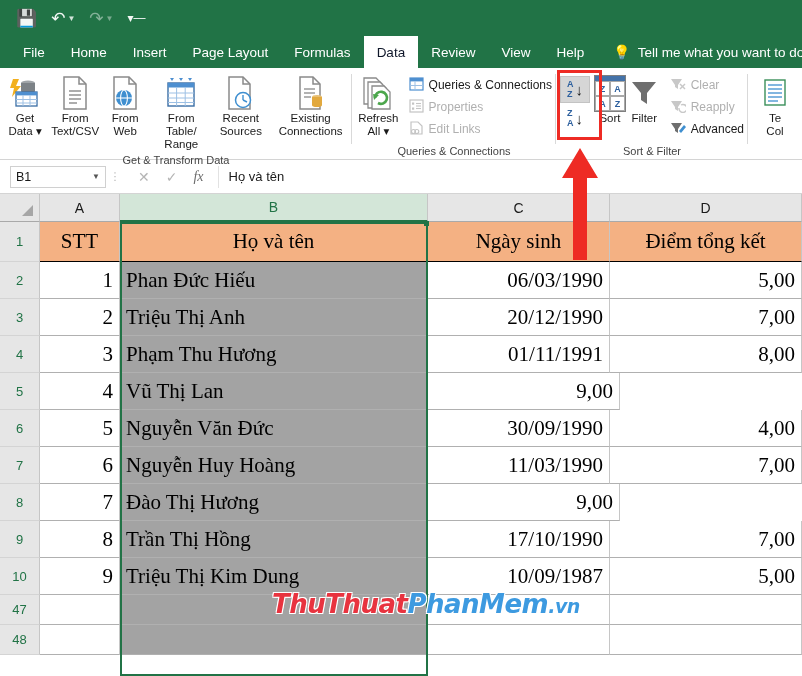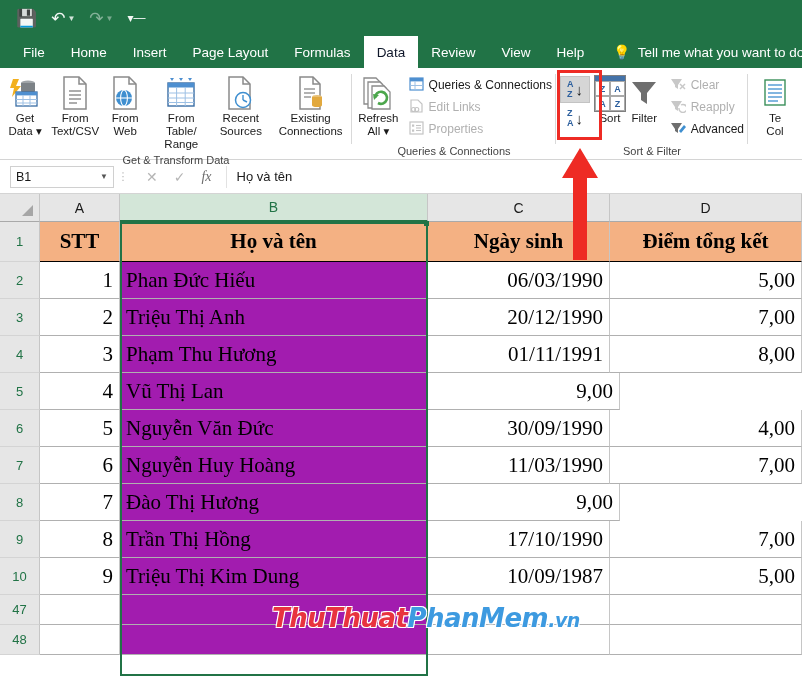--- a/index.html
+++ b/index.html
@@ -93,21 +93,21 @@
     border: .5px solid #a9a9a9; font-size: 9px; line-height: 14px;
     text-align: center; color: #2c5f9e; font-weight: 700; background: #fff;
   }
 
   
   .fbar {
     height: 34px; background: #ffffff; display: flex; align-items: center;
     border-bottom: 1px solid #d4d4d4; padding: 0 4px;
   }
   .namebox {
-    width: 104px; height: 22px; border: 1px solid #d0d0d0; background: #fff;
+    width: 96px; height: 22px; border: 1px solid #d0d0d0; background: #fff;
     display: flex; align-items: center; justify-content: space-between;
     padding: 0 5px; font-size: 12.5px; color: #1a1a1a; margin-left: 6px;
   }
   .namebox .cv { font-size: 8px; color: #555; }
   .fb-dots { width: 18px; text-align: center; color: #b8b8b8; font-size: 11px; letter-spacing: 0; }
   .fb-btns { display: flex; align-items: center; gap: 16px; padding: 0 14px; color: #b5b5b5; font-size: 14px; }
   .fb-btns .fx { font-style: italic; font-family: "Liberation Serif", serif; font-size: 14px; color: #6d6d6d; }
   .fb-input {
     flex: 1; height: 22px; display: flex; align-items: center;
     border-left: 1px solid #e2e2e2; padding-left: 10px; font-size: 13px; color: #1a1a1a;
@@ -136,22 +136,22 @@
     width: 40px; display: flex; align-items: center; justify-content: center;
     background: #e6e6e6; color: #217346; font-size: 13px;
     border-right: 1px solid #c6c6c6; border-bottom: 1px solid #d4d4d4;
   }
   .cell {
     border-right: 1px solid #c6c6c6; border-bottom: 1px solid #b0b0b0;
     display: flex; align-items: center; padding: 0 6px;
     font-family: "Liberation Serif", serif; font-size: 21px; color: #000;
     overflow: hidden; white-space: nowrap; background: #ffffff;
   }
-  .cell.hdrcell { background: #f4b183; border-bottom: 1px solid #000; font-weight: bold; }
-  .cell.selcol { background: #a21caf; }
+  .cell.hdrcell { background: #f4b183; border-bottom: 1px solid #000; }
+  .cell.selcol { background: #a3a3a3; }
   .cell.right { justify-content: flex-end; }
   .cell.center { justify-content: center; }
   .cell.empty { font-size: 0; }
 
   .w-a { width: 80px; }
   .w-b { width: 308px; }
   .w-c { width: 182px; }
   .w-d { width: 192px; }
 
   
@@ -165,21 +165,21 @@
   }
 
   
   .redbox {
     position: absolute; left: 557px; top: 70px; width: 45px; height: 70px;
     border: 3px solid #ee2b24; z-index: 20; pointer-events: none;
   }
   .arrow-wrap { position: absolute; left: 561px; top: 148px; width: 38px; height: 112px; z-index: 19; }
 
   .watermark {
-    position: absolute; left: 272px; top: 603px; z-index: 25;
+    position: absolute; left: 272px; top: 589px; z-index: 25;
     font-family: "DejaVu Sans", sans-serif; font-weight: bold; font-size: 26px;
     font-style: italic; letter-spacing: -0.5px; white-space: nowrap;
     text-shadow: 1px 1px 0 #ffffff, -1px -1px 0 #ffffff, 1px -1px 0 #ffffff, -1px 1px 0 #ffffff;
   }
   .wm-a { color: #e8333f; }
   .wm-b { color: #3d9ae0; }
   .wm-c { color: #3d9ae0; font-size: 19px; }
 </style>
 </head>
 <body>
@@ -349,41 +349,41 @@
                 <rect x="1" y="1" width="13" height="3.4" fill="#4e8fd0"></rect>
                 <line x1="6" y1="4.4" x2="6" y2="13" stroke="#9dc0e4"></line>
                 <line x1="1" y1="8.5" x2="14" y2="8.5" stroke="#9dc0e4"></line>
               </svg>
             </span>
             <span>Queries &amp; Connections</span>
           </div>
           <div class="smallbtn disabled">
             <span>
               <svg width="15" height="14" viewBox="0 0 15 14">
-                <path d="M2 1 H9 L13 5 V13 H2 Z" fill="#fff" stroke="#c4c4c4" stroke-width="1.2"></path>
-                <circle cx="4.5" cy="10.5" r="2" fill="none" stroke="#c4c4c4" stroke-width="1.1"></circle>
-                <circle cx="7.8" cy="10.5" r="2" fill="none" stroke="#c4c4c4" stroke-width="1.1"></circle>
-              </svg>
-            </span>
-            <span>Edit Links</span>
-          </div>
-          <div class="smallbtn disabled">
-            <span>
-              <svg width="15" height="14" viewBox="0 0 15 14">
                 <rect x="1" y="1" width="13" height="12" fill="#fff" stroke="#c4c4c4" stroke-width="1.2"></rect>
                 <g stroke="#c4c4c4" stroke-width="1.1">
                   <line x1="7" y1="4.5" x2="12" y2="4.5"></line>
                     <line x1="7" y1="7" x2="12" y2="7"></line>
                     <line x1="7" y1="9.5" x2="12" y2="9.5"></line>
                 </g>
                 <rect x="3" y="3.5" width="2.2" height="2.2" fill="#c4c4c4"></rect>
                 <rect x="3" y="8.5" width="2.2" height="2.2" fill="#c4c4c4"></rect>
               </svg>
             </span>
             <span>Properties</span>
+          </div>
+          <div class="smallbtn disabled">
+            <span>
+              <svg width="15" height="14" viewBox="0 0 15 14">
+                <path d="M2 1 H9 L13 5 V13 H2 Z" fill="#fff" stroke="#c4c4c4" stroke-width="1.2"></path>
+                <circle cx="4.5" cy="10.5" r="2" fill="none" stroke="#c4c4c4" stroke-width="1.1"></circle>
+                <circle cx="7.8" cy="10.5" r="2" fill="none" stroke="#c4c4c4" stroke-width="1.1"></circle>
+              </svg>
+            </span>
+            <span>Edit Links</span>
           </div>
         </div>
       </div>
       <div class="gname">Queries &amp; Connections</div>
     </div>
 
     <div class="rgroup" style="width:192px">
       <div class="items">
         <div class="sortcol">
           <div class="sortbtn pressed">

